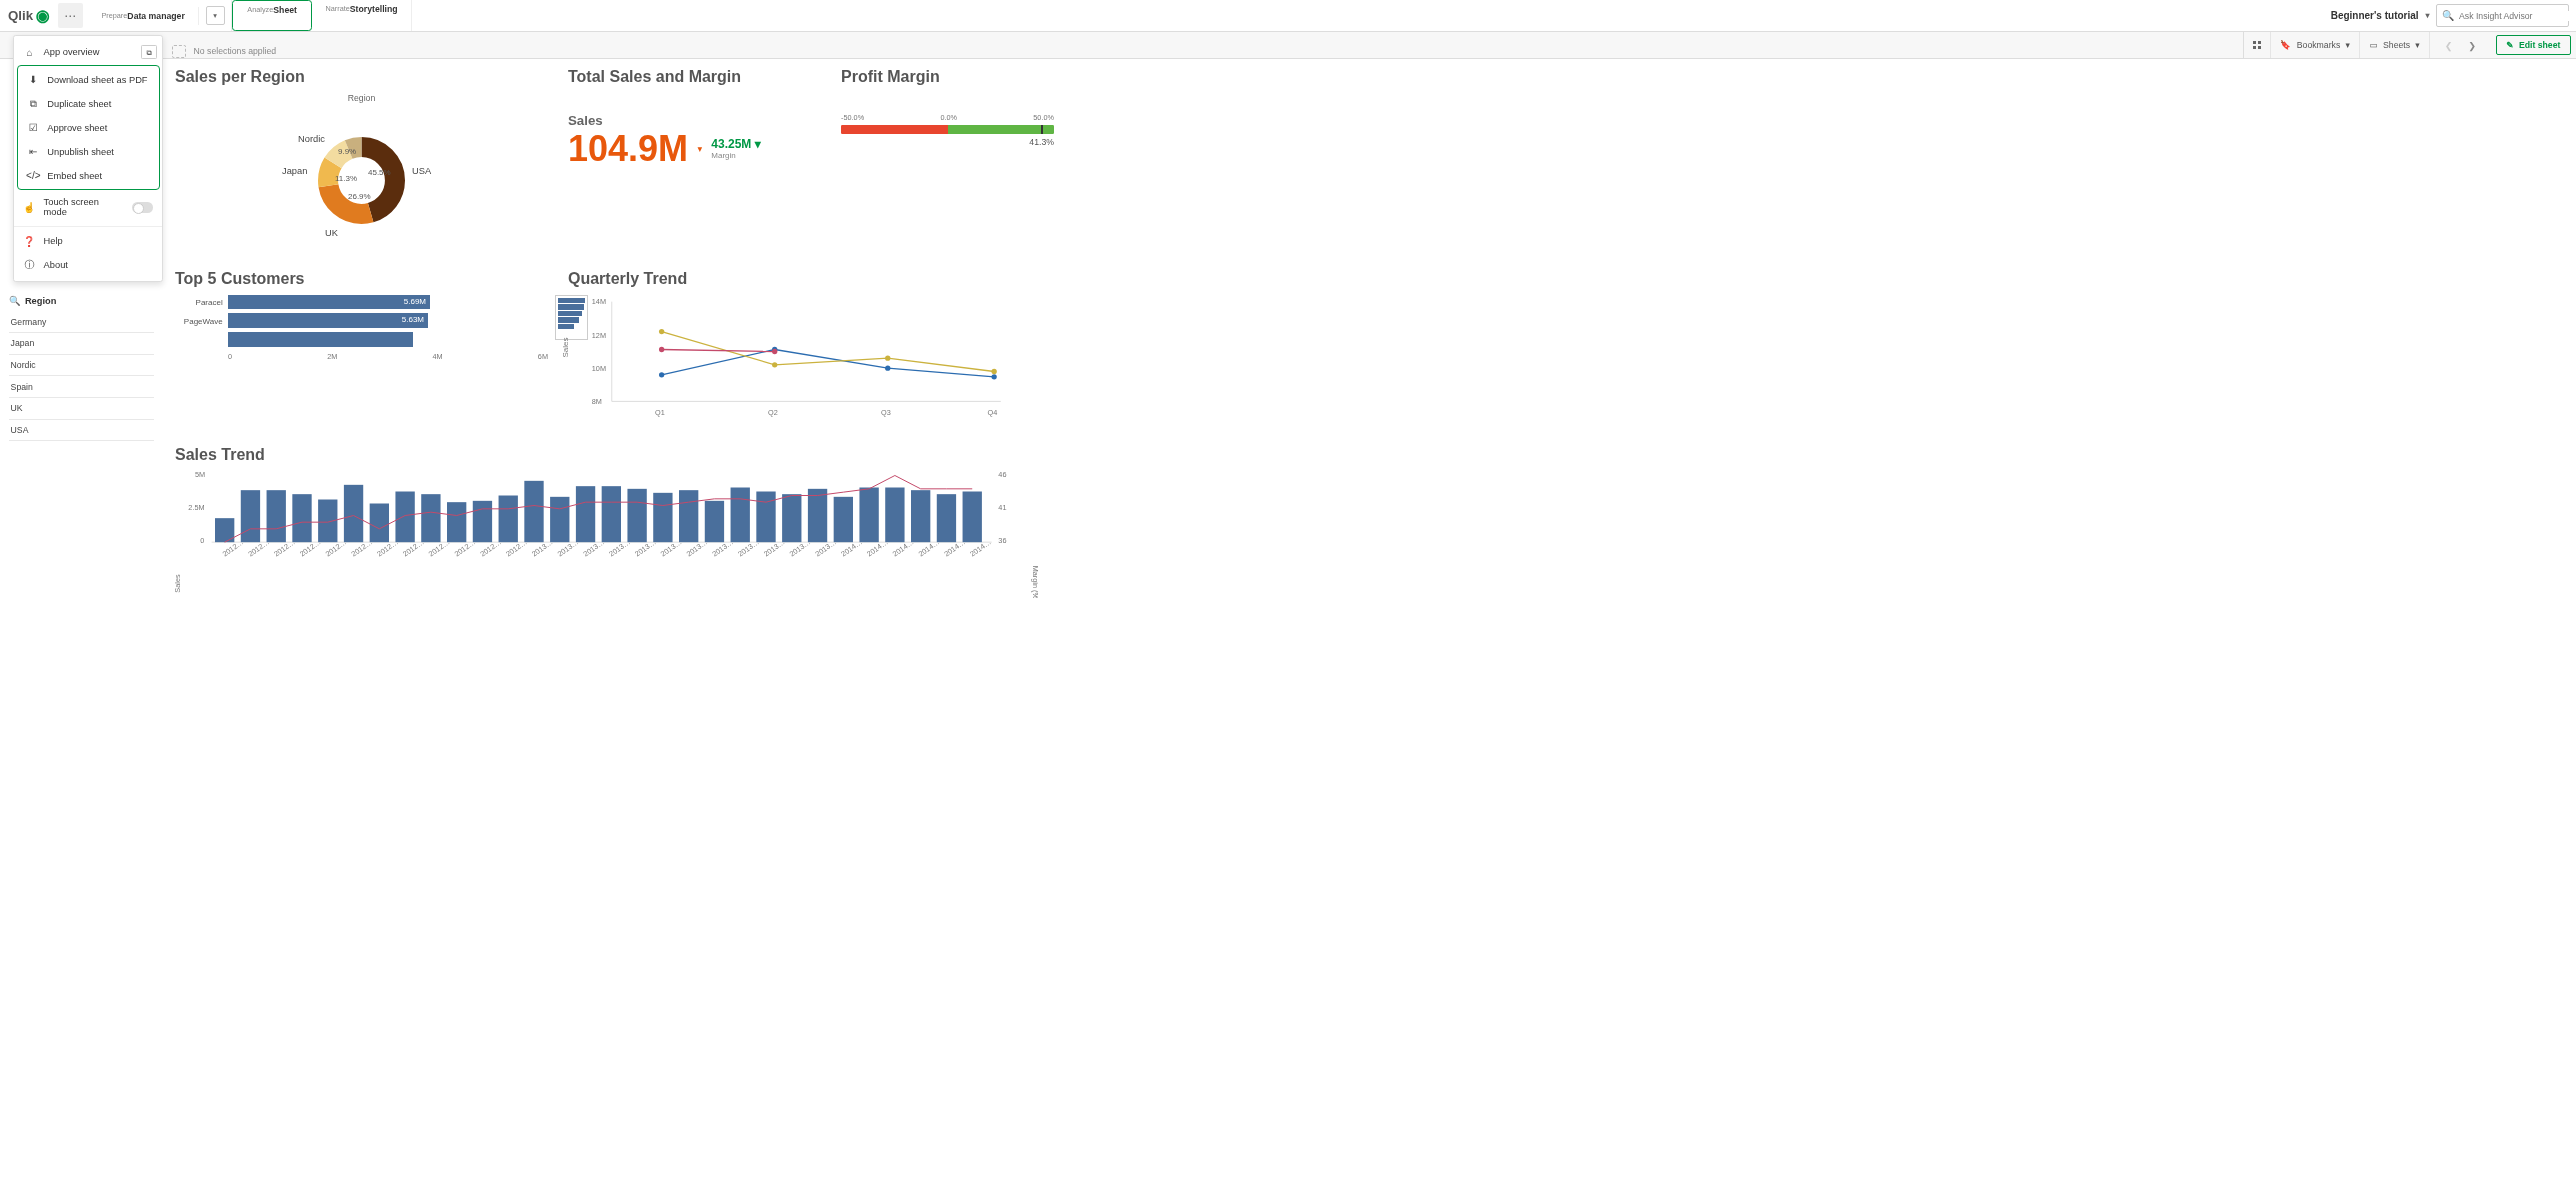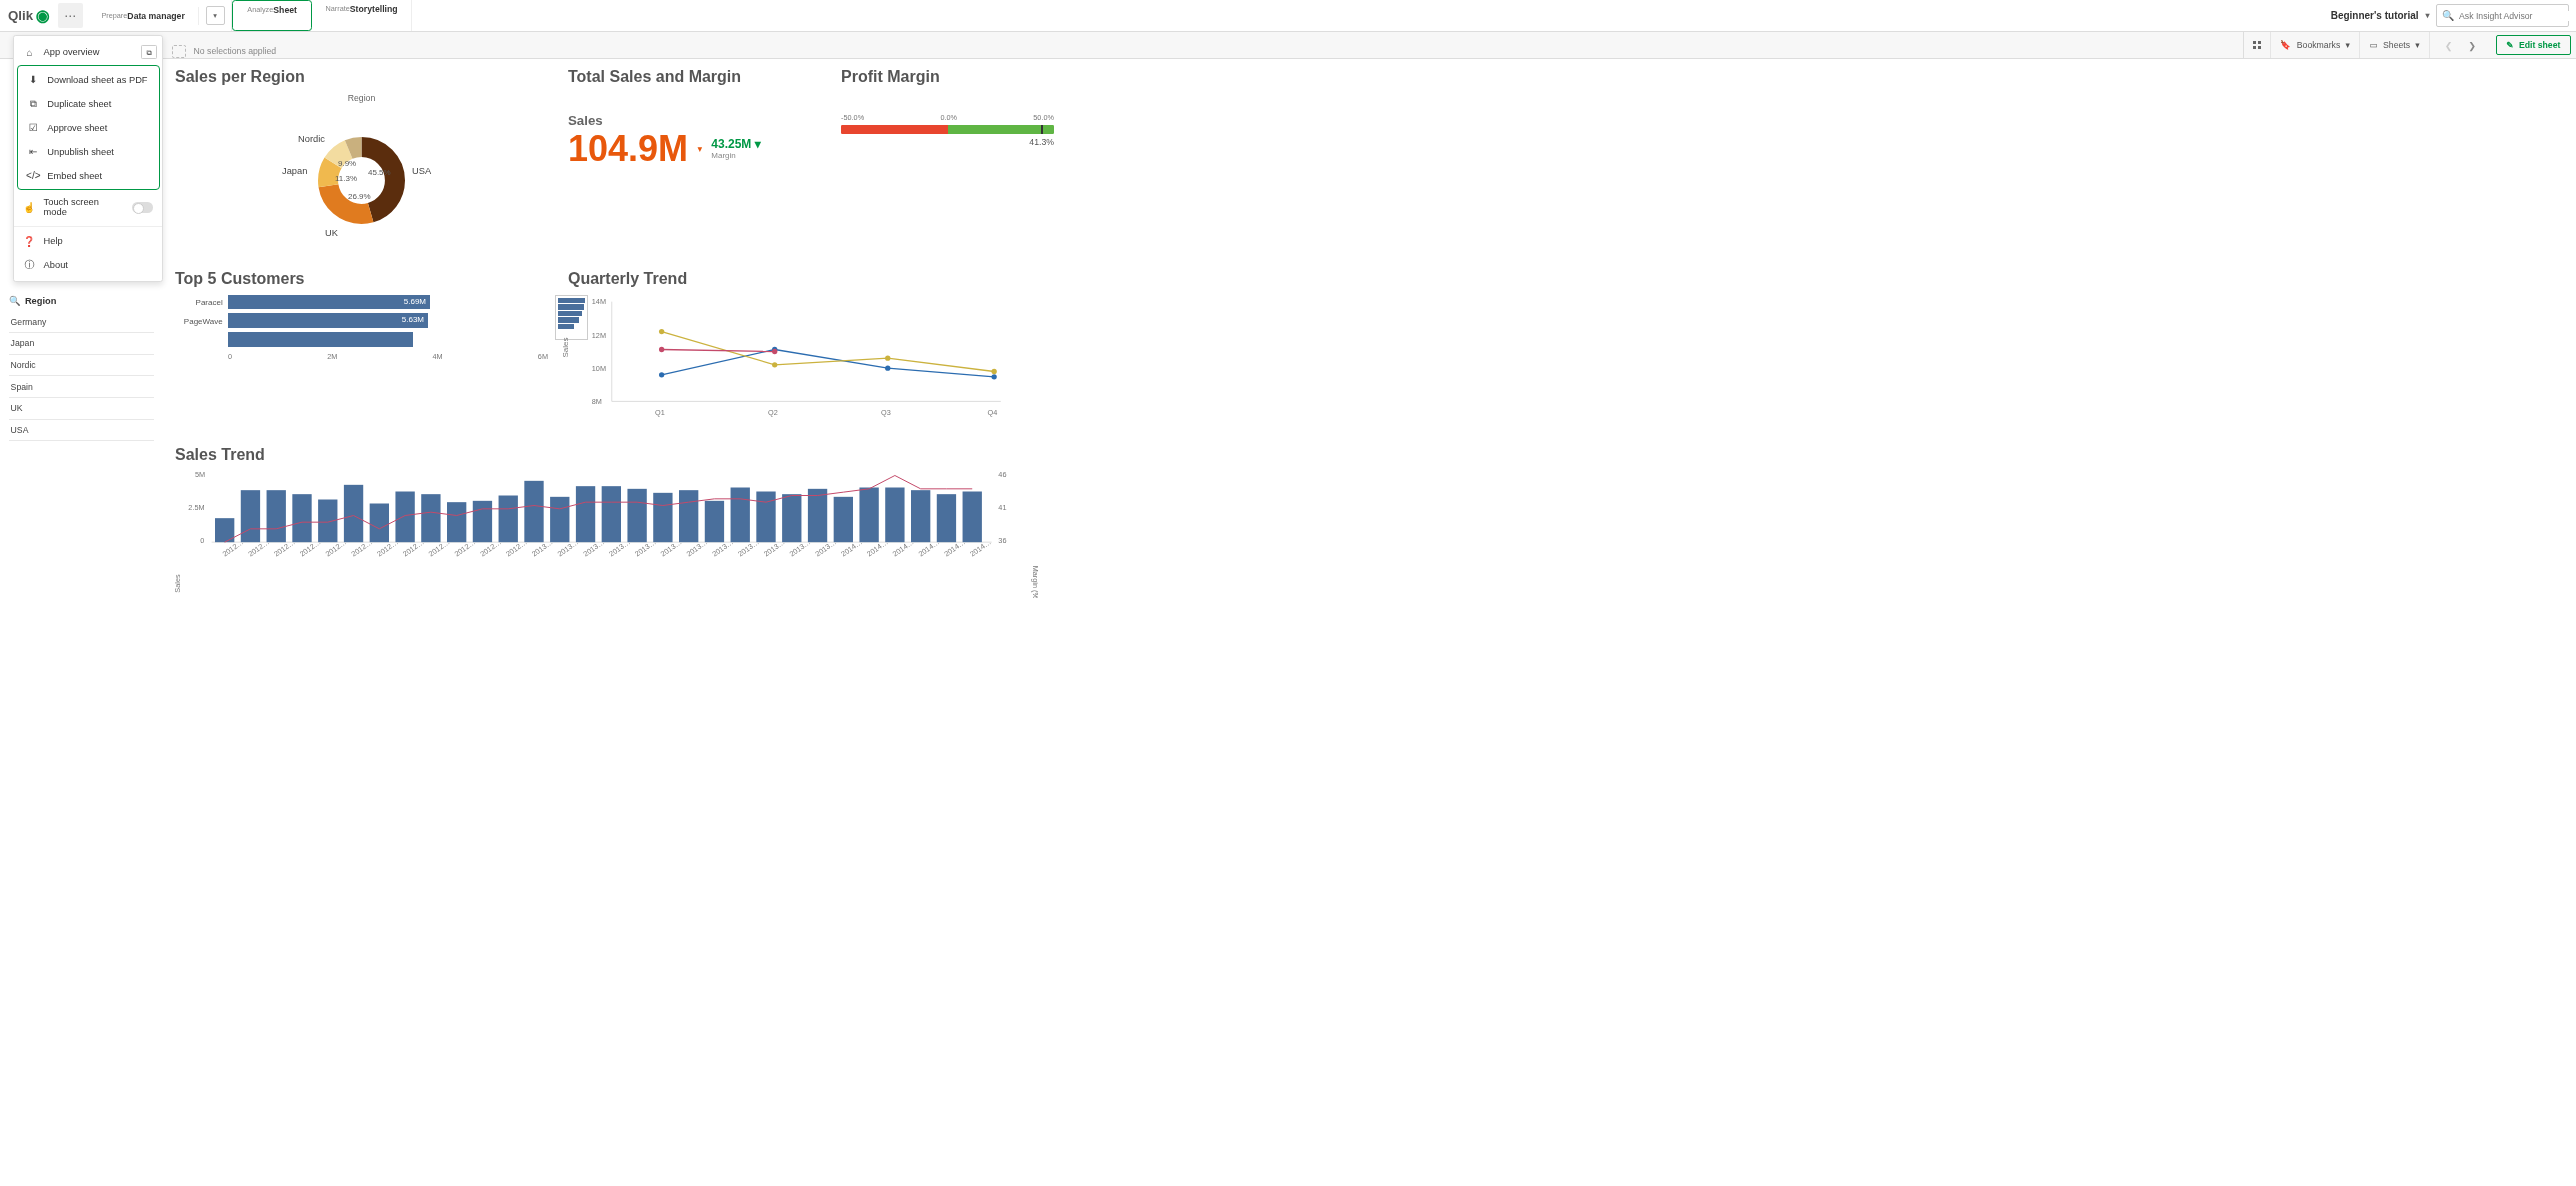--- a/index.html
+++ b/index.html
@@ -251,21 +251,21 @@
           <svg width="87" height="87" viewBox="0 0 130 130">
             <circle r="50" cx="65" cy="65" fill="transparent" stroke="#5b2d0d" stroke-width="30" stroke-dasharray="142.9 314.2" transform="rotate(-90 65 65)"></circle>
             <circle r="50" cx="65" cy="65" fill="transparent" stroke="#e07b1f" stroke-width="30" stroke-dasharray="84.5 314.2" stroke-dashoffset="-142.9" transform="rotate(-90 65 65)"></circle>
             <circle r="50" cx="65" cy="65" fill="transparent" stroke="#f0b94e" stroke-width="30" stroke-dasharray="35.5 314.2" stroke-dashoffset="-227.4" transform="rotate(-90 65 65)"></circle>
             <circle r="50" cx="65" cy="65" fill="transparent" stroke="#f3dca0" stroke-width="30" stroke-dasharray="31.1 314.2" stroke-dashoffset="-262.9" transform="rotate(-90 65 65)"></circle>
             <circle r="50" cx="65" cy="65" fill="transparent" stroke="#c9b07e" stroke-width="30" stroke-dasharray="20.2 314.2" stroke-dashoffset="-294" transform="rotate(-90 65 65)"></circle>
           </svg>
           <span class="dl" style="top:61px;left:193px;">45.5%</span>
           <span class="dl" style="top:85px;left:173px;">26.9%</span>
           <span class="dl" style="top:67px;left:160px;">11.3%</span>
-          <span class="dl" style="top:52px;left:163px;">9.9%</span>
+          <span class="dl" style="top:40px;left:163px;">9.9%</span>
           <span class="dlab" style="top:59px;left:237px;">USA</span>
           <span class="dlab" style="top:121px;left:150px;">UK</span>
           <span class="dlab" style="top:59px;left:107px;">Japan</span>
           <span class="dlab" style="top:27px;left:123px;">Nordic</span>
         </div>
       </div>
 
       <div>
         <div class="vtitle">Total Sales and Margin</div>
         <div style="height:20px;"></div>

